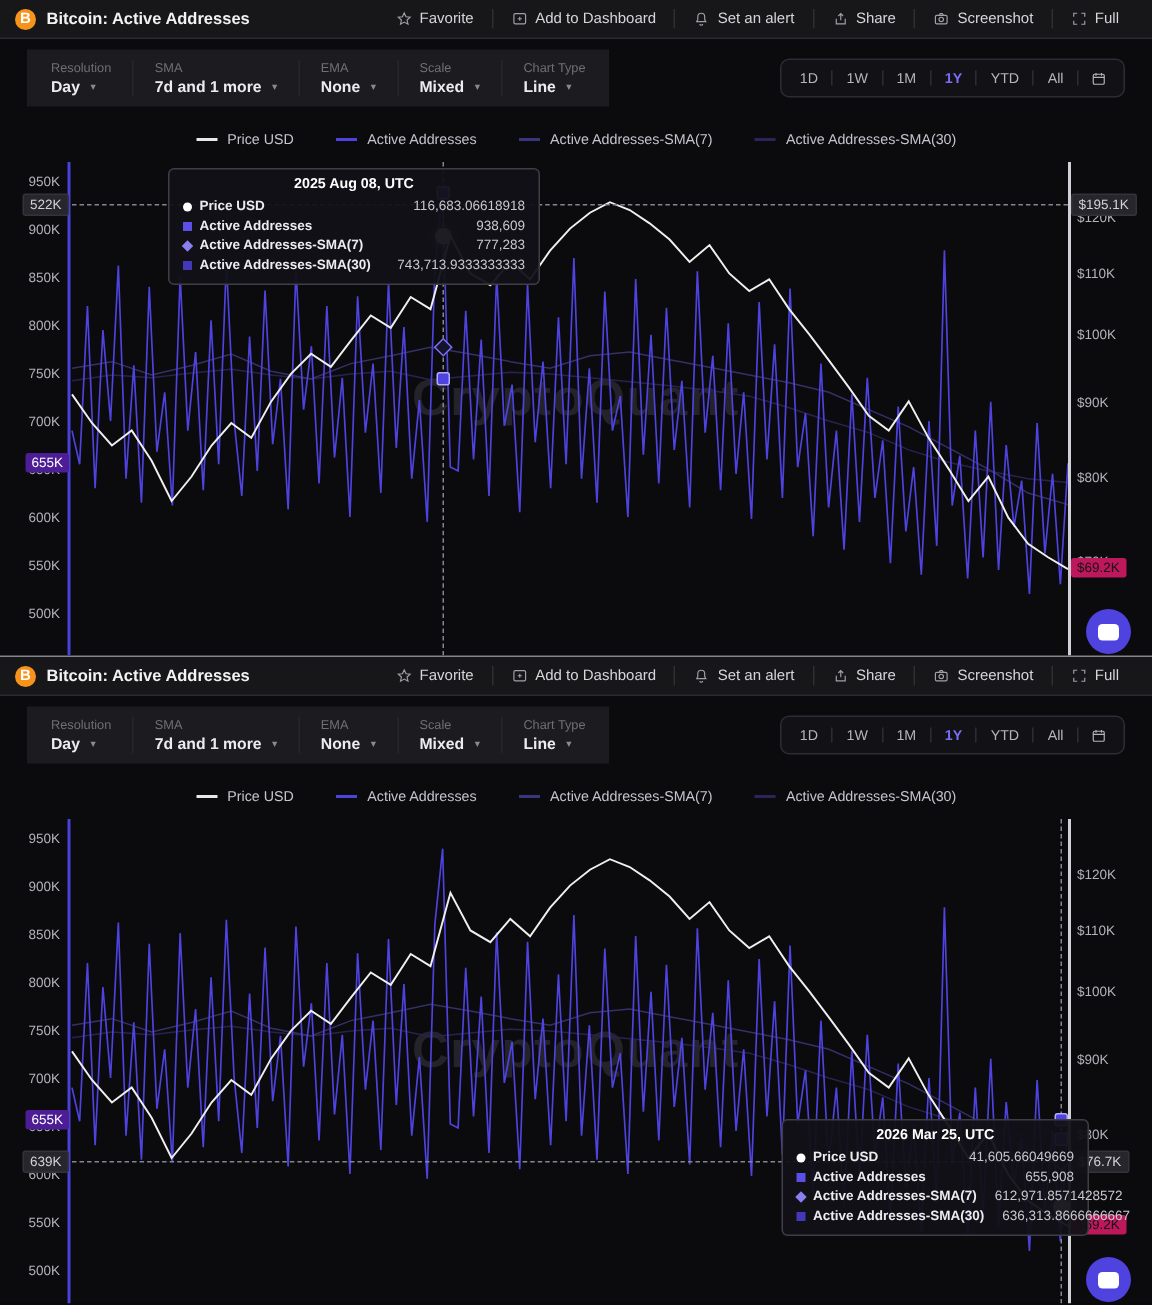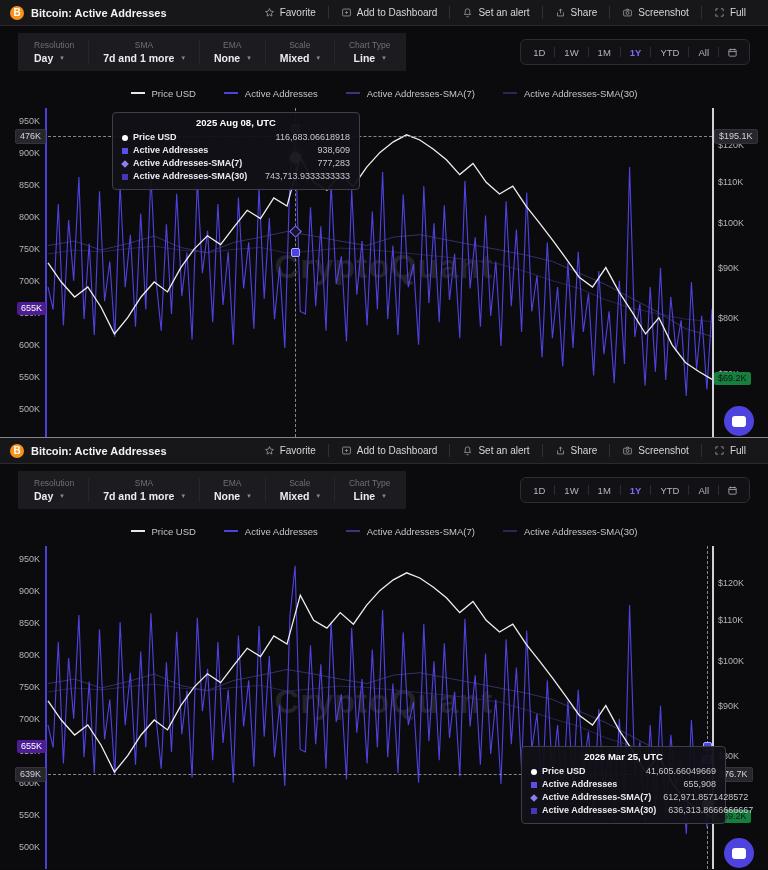--- a/index.html
+++ b/index.html
@@ -10,21 +10,21 @@
   .hdr{height:26px;flex:0 0 26px;background:#17171a;border-bottom:1px solid #2b2b2f;display:flex;align-items:center;padding:0 10px;gap:7px;}
   .btc{width:14px;height:14px;border-radius:50%;background:#f7931a;color:#fff;font-weight:bold;font-size:10px;display:flex;align-items:center;justify-content:center;flex:0 0 auto;}
   .title{font-size:11px;font-weight:bold;color:#f2f2f4;white-space:nowrap;}
   .actions{margin-left:auto;display:flex;align-items:center;height:100%;}
   .act{display:flex;align-items:center;gap:5px;color:#d6d6da;font-size:10px;padding:0 12px;cursor:pointer;white-space:nowrap;}
   .act svg{width:11px;height:11px;color:#a0a0a8;display:block;}
   .sep{width:1px;height:13px;background:#2e2e33;flex:0 0 1px;}
   .tbar{height:52px;flex:0 0 52px;display:flex;align-items:center;padding:0 18px;}
   .dds{display:flex;background:#1b1b20;border-radius:0;padding:7px 2px;}
   .dd{padding:0 14px;display:flex;flex-direction:column;gap:2px;cursor:pointer;}
-  .dd + .dd{border-left:1px solid #26262b;align-items:center;}
+  .dd + .dd{border-left:1px solid #26262b;}
   .dd-label{font-size:8.5px;color:#6f6f78;}
   .dd-val{font-size:10.5px;color:#ececf0;font-weight:bold;display:flex;gap:7px;align-items:center;white-space:nowrap;}
   .caret{font-size:7px;color:#8a8a92;}
   .ranges{margin-left:auto;display:flex;align-items:center;border:1px solid #2c2c32;border-radius:6px;height:26px;padding:0 3px;background:#121216;}
   .rng{font-size:9.5px;color:#b4b4bc;padding:0 9px;cursor:pointer;}
   .rng.active{color:#7b6cf6;font-weight:bold;}
   .rsep{width:1px;height:10px;background:#2c2c32;}
   .cal{padding:0 8px;color:#b4b4bc;cursor:pointer;}
   .cal svg{width:11px;height:11px;display:block;}
   .legend{height:30px;flex:0 0 30px;display:flex;align-items:center;justify-content:center;gap:28px;}
@@ -35,21 +35,21 @@
   .watermark{position:absolute;left:50%;top:48%;transform:translate(-50%,-50%);font-size:34px;font-weight:bold;color:#232329;letter-spacing:1px;z-index:0;white-space:nowrap;}
   .vaxis{position:absolute;top:0;bottom:0;width:2px;z-index:2;}
   .axlbl{position:absolute;font-size:9px;color:#b2b2ba;z-index:2;white-space:nowrap;}
   .axlbl.l{width:38px;text-align:right;left:2px;}
   .axlbl.r{left:718px;}
   .crossv{position:absolute;top:0;bottom:0;width:0;border-left:1px dashed #85858f;z-index:3;}
   .crossh{position:absolute;height:0;border-top:1px dashed #85858f;z-index:3;}
   .badge{position:absolute;font-size:9px;line-height:11px;padding:1px 4px;border-radius:2px;z-index:6;white-space:nowrap;}
   .badge.purple{background:#4c1d95;color:#fff;}
   .badge.dark{background:#26262c;color:#d2d2d8;border:1px solid #33333a;}
-  .badge.white{background:#15803d;color:#141414;}
+  .badge.white{background:#be185d;color:#141414;}
   .mk{position:absolute;z-index:5;}
   .mk.square{width:9px;height:9px;background:#4f43e0;border:1.5px solid #b2abff;border-radius:2px;}
   .mk.diamond{width:9px;height:9px;background:#16132e;border:1.5px solid #7d72ee;transform:rotate(45deg);}
   .mk.circle{width:11px;height:11px;background:#fff;border-radius:50%;box-shadow:0 0 7px rgba(255,255,255,.55);}
   .ttip{position:absolute;z-index:7;background:rgba(18,17,23,.95);border:1px solid #3e3e46;border-radius:4px;padding:4px 9px 6px;}
   .ttitle{text-align:center;font-size:9.5px;font-weight:bold;color:#fff;margin-bottom:3px;white-space:nowrap;}
   .trow{display:grid;grid-template-columns:auto 1fr;column-gap:12px;align-items:center;line-height:13px;}
   .tlab{display:flex;align-items:center;gap:5px;font-size:9px;font-weight:bold;color:#ececf0;white-space:nowrap;}
   .tval{font-size:9px;color:#c8c8d0;white-space:nowrap;text-align:right;}
   .tm{width:6px;height:6px;flex:0 0 auto;}
@@ -224,21 +224,21 @@
       <div class="axlbl l" style="top: 263.701px;">550K</div>
       <div class="axlbl l" style="top: 295.689px;">500K</div>
       <div class="axlbl r" style="top: 32.2935px;">$120K</div>
       <div class="axlbl r" style="top: 69.2919px;">$110K</div>
       <div class="axlbl r" style="top: 109.819px;">$100K</div>
       <div class="axlbl r" style="top: 154.62px;">$90K</div>
       <div class="axlbl r" style="top: 204.702px;">$80K</div>
       <div class="axlbl r" style="top: 261.482px;">$70K</div>
       <div class="crossv" style="left: 295.008px;"></div>
       <div class="crossh" style="left: 48px; width: 664px; top: 28.1496px;"></div>
-      <div class="badge dark" style="right: 722px; top: 21.1496px;">476K</div>
+      <div class="badge dark" style="right: 722px; top: 21.1496px;">522K</div>
       <div class="badge dark" style="left: 714px; top: 21.1496px;">$195.1K</div>
       <div class="badge purple" style="right: 722px; top: 193.95px;">655K</div>
       <div class="badge white" style="left: 714px; top: 264.369px;">$69.2K</div>
       <div class="mk square" style="left: 290.508px; top: 15.5828px;"></div>
       <div class="mk circle" style="left: 289.508px; top: 43.7126px;"></div>
       <div class="mk diamond" style="left: 290.508px; top: 118.793px;"></div>
       <div class="mk square" style="left: 290.508px; top: 140.27px;"></div>
       <div class="ttip" style="left: 112px; top: 4px; width: 248px;">
         <div class="ttitle">2025 Aug 08, UTC</div>
         <div class="trow">

